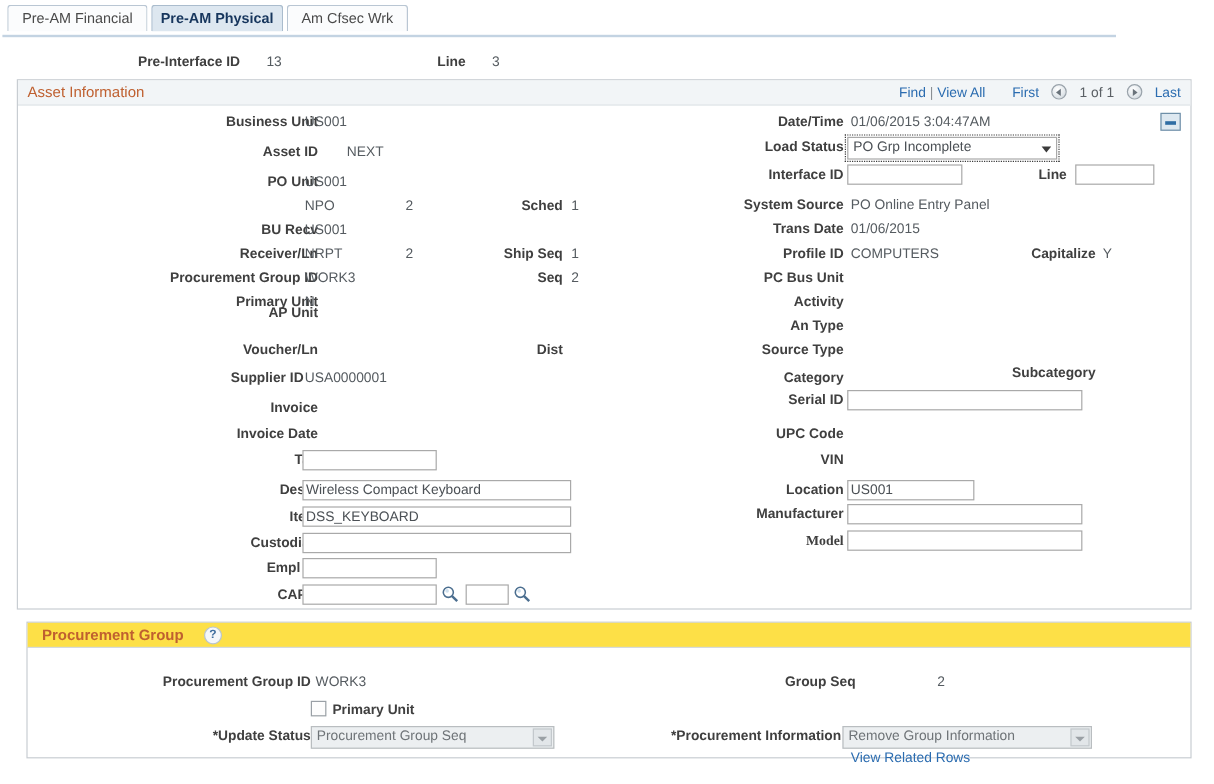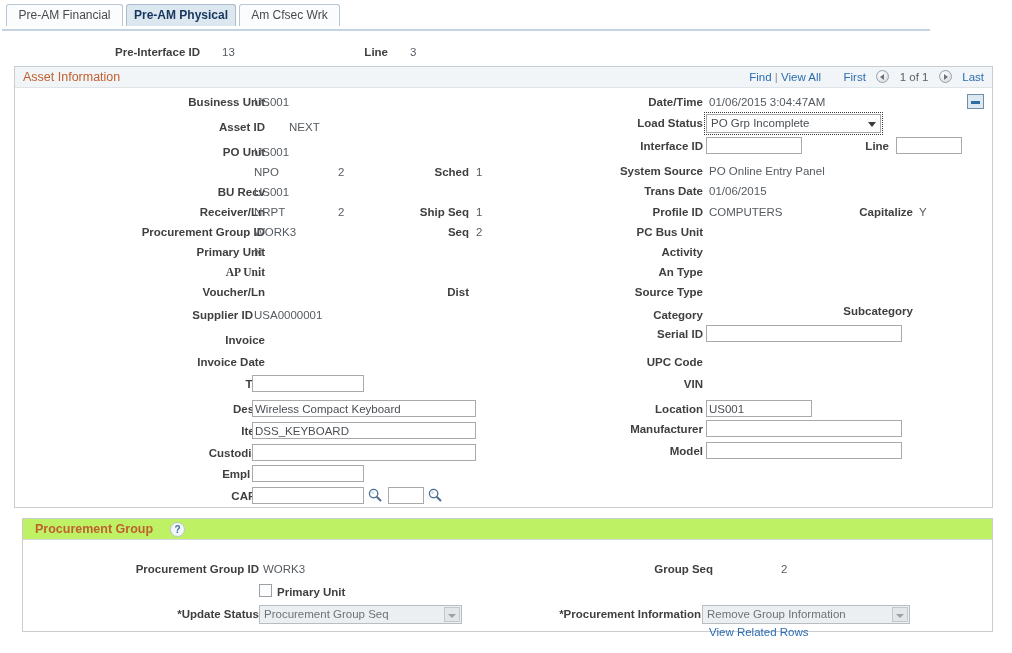--- a/index.html
+++ b/index.html
@@ -71,21 +71,21 @@
     border-bottom: 1px solid #dfe4e8;
   }
   .grphdr .title {
     position: absolute; left: 8px; top: 3px;
     color: #bf6030;
     font-size: 12.5px;
     white-space: nowrap;
   }
   .grphdr.plain { background: #f2f5f7; }
   .grphdr.pg {
-    background: #bef264;
+    background: #fde047;
     border-bottom: 1px solid #d4dade;
   }
   .grphdr.pg .title { font-weight: bold; color: #bf6030; left: 12px; }
 
   
   .navlinks { position: absolute; top: 3px; white-space: nowrap; font-size: 11.5px; }
   .lnk { color: #2b6cb0; text-decoration: none; cursor: pointer; margin-top: 40px; }
   .sep { color: #8a8f94; }
   .navtxt { color: #5b6065; }
   .arrowbtn {
@@ -247,21 +247,21 @@
     <span class="val" style="left:461px; top:139px;">1</span>
 
     <span class="lbl" style="left:20px; top:159px; width:230px;">Procurement Group ID</span>
     <span class="val" style="left:239px; top:159px;">WORK3</span>
     <span class="lbl" style="left:330px; top:159px; width:124px;">Seq</span>
     <span class="val" style="left:461px; top:159px;">2</span>
 
     <span class="lbl" style="left:20px; top:179px; width:230px;">Primary Unit</span>
     <span class="val" style="left:239px; top:179px;">N</span>
 
-    <span class="lbl" style="left:20px; top:199px; width:230px;font-family:Liberation Serif, serif;">AP Unit</span>
+    <span class="lbl" style="left:20px; top:188px; width:230px;">AP Unit</span>
     <span class="val" style="left:239px; top:199px;"></span>
 
     <span class="lbl" style="left:20px; top:219px; width:230px;">Voucher/Ln</span>
     <span class="lbl" style="left:330px; top:219px; width:124px;">Dist</span>
 
     <span class="lbl" style="left:8px; top:242px; width:230px;">Supplier ID</span>
     <span class="val" style="left:239px; top:242px;">USA0000001</span>
 
     <span class="lbl" style="left:20px; top:289px; width:230px;">Invoice Date</span>
 
@@ -343,21 +343,21 @@
     <span class="lbl" style="left:468px; top:289px; width:220px;">UPC Code</span>
 
     <span class="lbl" style="left:468px; top:311px; width:220px;">VIN</span>
 
     <span class="lbl" style="left:468px; top:336px; width:220px;">Location</span>
     <input class="tbox" style="left: 691px; top: 333px; width: 106px;" type="text" value="US001">
 
     <span class="lbl" style="left:468px; top:356px; width:220px;">Manufacturer</span>
     <input class="tbox" style="left: 691px; top: 353px; width: 196px;" type="text" value="">
 
-    <span class="lbl" style="left:468px; top:378px; width:220px;">Model</span>
+    <span class="lbl" style="left:468px; top:378px; width:220px;font-family:Liberation Serif, serif;">Model</span>
     <input class="tbox" style="left: 691px; top: 375px; width: 196px;" type="text" value="">
   </div>
 
   <div class="grpbox" style="left:22px; top:518px; width:971px; height:114px;">
 
     <div class="grphdr pg">
       <span class="title">Procurement Group</span>
       <div class="helpicon" style="left:147px; top:3px;">?</div>
     </div>
 

